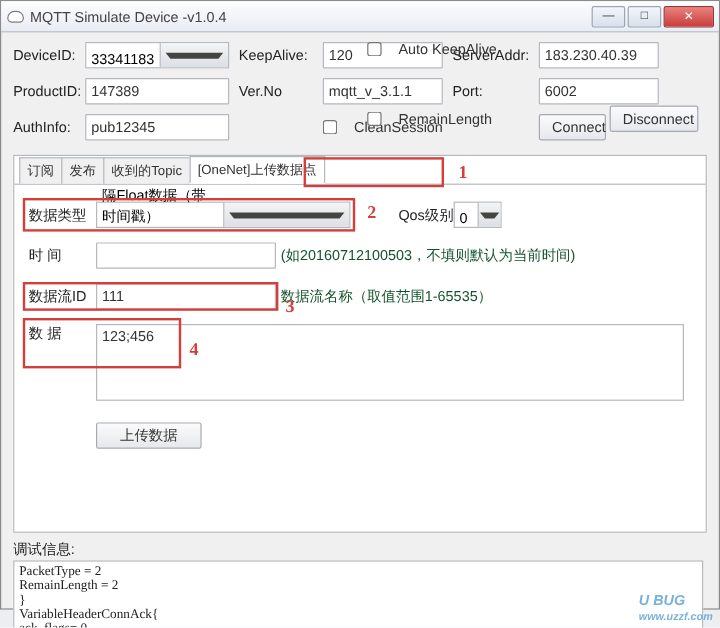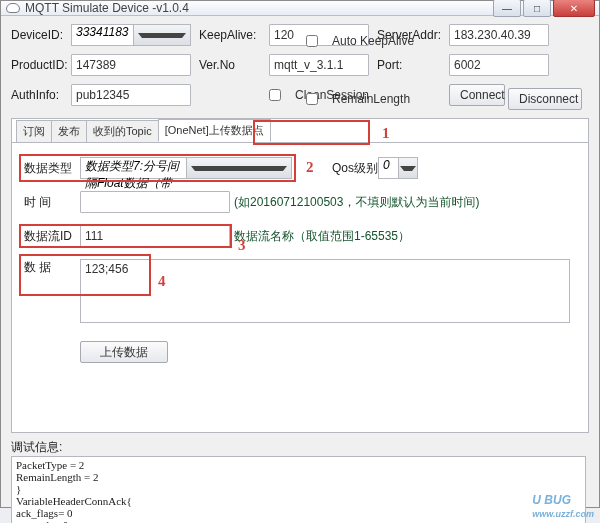--- a/index.html
+++ b/index.html
@@ -1,18 +1,18 @@
 <!DOCTYPE html>
 <html><head>
 <meta charset="utf-8">
 <style>
 * { box-sizing: border-box; margin: 0; padding: 0; font-family: "Microsoft YaHei", Tahoma, sans-serif; font-size: 12px; }
 body { background: #eceef1; width: 600px; height: 523px; position: relative; }
 .window { width: 600px; height: 508px; background: #f0f0f0; border: 1px solid #8b8b8b; }
-.titlebar { height: 15px; background: linear-gradient(#fdfdfe, #e8ecf4); border-bottom: 1px solid #b9bfc9; display: flex; align-items: center; padding: 0 4px; }
+.titlebar { height: 26px; background: linear-gradient(#fdfdfe, #e8ecf4); border-bottom: 1px solid #b9bfc9; display: flex; align-items: center; padding: 0 4px; }
 .titlebar .icon { width: 16px; height: 16px; margin-right: 4px; display:flex;align-items:center;justify-content:center; }
 .titlebar .title { flex: 1; color: #444; }
 .titlebar .winbtns { display: flex; gap: 2px; }
 .winbtn { width: 28px; height: 18px; border: 1px solid #9da5b3; background: linear-gradient(#f3f6fb,#d9e0eb); border-radius: 2px; font-size:10px; display:flex;align-items:center;justify-content:center; color:#333;}
 .winbtn.close { background: linear-gradient(#e98380,#c83e3a); color:#fff; border-color:#a03230; width:42px;}
 .form-top { padding: 8px 10px 4px 10px; display: grid; grid-template-columns: 52px 120px 62px 100px 64px 100px; grid-column-gap: 8px; grid-row-gap: 8px; align-items:center;}
 .lbl { color:#222; text-align:left;}
 .inp { height:22px; border:1px solid #b5b8bf; background:#fff; padding:0 4px; color:#333; border-radius:1px;}
 .chk { display:flex; align-items:center; gap:14px; color:#333;}
 .chk input{width:12px;height:12px;}
@@ -26,21 +26,21 @@
 .panel { padding: 14px 12px; }
 .row { display:flex; align-items:center; margin-bottom:12px;}
 .row .rlabel { width:56px; color:#222;}
 .hint { color:#14532d; margin-left:4px;}
 .multiline { width: 490px; height: 64px; border:1px solid #b5b8bf; background:#fff; padding:2px 4px; color:#333; resize:none;}
 .debug-area { margin: 6px 10px 0 10px;}
 .debug-label{ color:#222;}
 .debug-box { width: 575px; height: 72px; border:1px solid #b5b8bf; background:#fff; font-family: Tahoma; font-size:11px; padding:2px 4px; color:#222; white-space:pre; overflow:hidden;}
 .watermark { position:absolute; right:6px; bottom:4px; color:#6ba9d6; font-size:18px; font-weight:bold; font-style:italic; opacity:0.9; font-family: Arial;}
 .watermark small{font-size:9px; display:block; color:#6ba9d6;}
-.dropdown-wrap { display:flex; align-items:flex-start; border:1px solid #b5b8bf; height:22px; background:#fff;font-style:italic;}
+.dropdown-wrap { display:flex; align-items:flex-end; border:1px solid #b5b8bf; height:22px; background:#fff;}
 .dropdown-wrap span{flex:1; padding:0 4px;}
 .dropdown-btn{ width:16px; height:20px; border-left:1px solid #b5b8bf; background:linear-gradient(#f3f4f6,#dcdfe4); display:flex;align-items:center;justify-content:center;}
 .tri { width:0;height:0;border-left:4px solid transparent;border-right:4px solid transparent;border-top:5px solid #444;}
 .cloud-icon{width:14px;height:10px;border:1px solid #7a7d82;border-radius:6px 6px 4px 4px;background:#fff;position:relative;}
 </style>
 </head>
 <body>
 
 <div class="window">
   <div class="titlebar">

